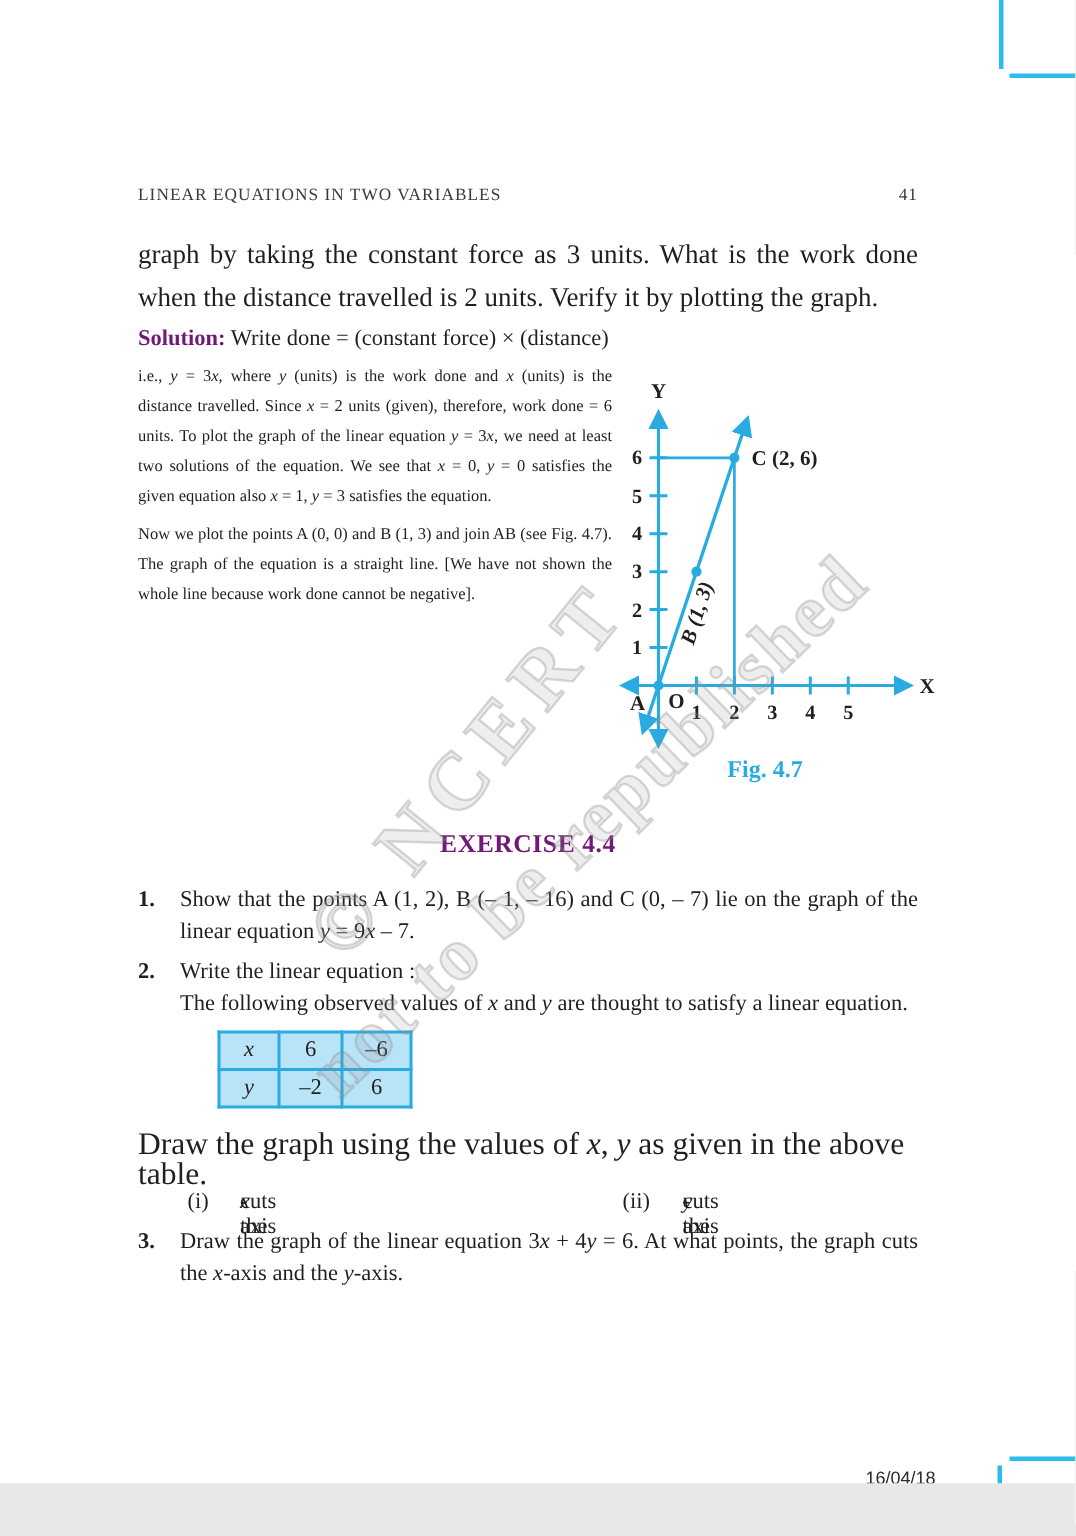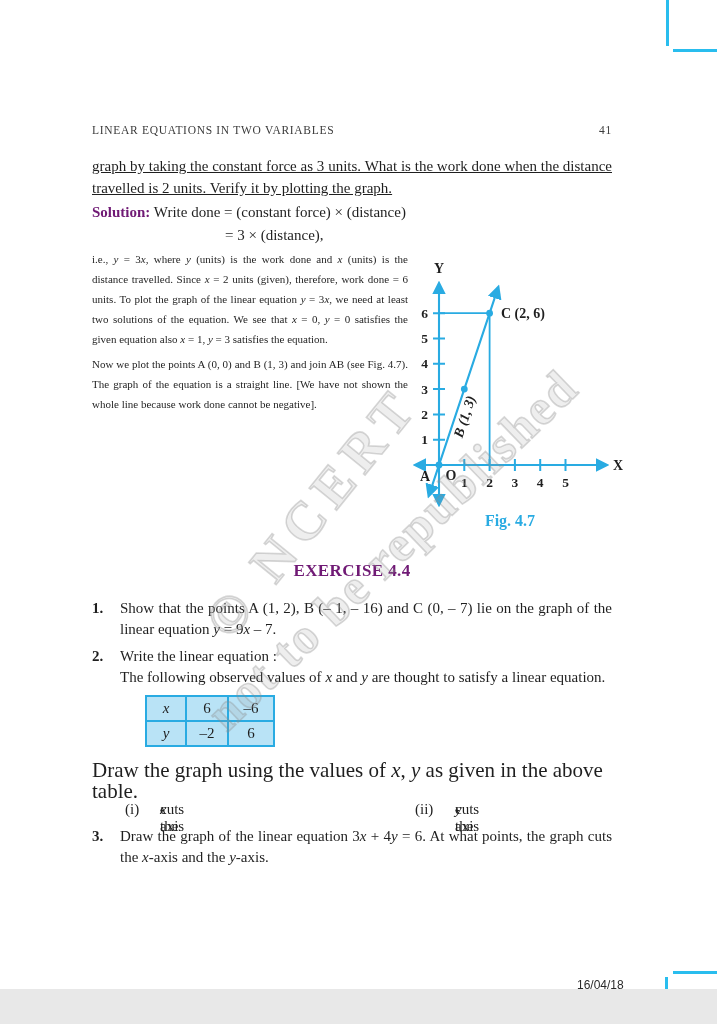--- a/index.html
+++ b/index.html
@@ -6,21 +6,21 @@
   .page{
     position:relative;width:717px;height:989px;background:#ffffff;
     font-family:"Liberation Serif",serif;color:#1f1f1f;overflow:hidden;
     margin:0 auto;
   }
   .content{position:absolute;left:92px;top:0;width:520px;}
   
   .runhead{display:flex;justify-content:space-between;margin-top:124px;
     font-size:11.5px;letter-spacing:0.7px;color:#3a3a3a;}
   
-  .para{font-size:15px;line-height:22px;text-align:justify;margin:0;text-decoration:underline;}
+  .para{font-size:18px;line-height:29px;text-align:justify;margin:0;}
   .p-intro{margin-top:19px;}
   .sol-line{font-size:15px;line-height:20.5px;margin:3px 0 0 0;}
   .accent{color:#701a75;}
   .b{font-weight:bold;}
   .it{font-style:italic;}
   .eq-line{font-size:15px;line-height:20.5px;margin:2px 0 0 133px;}
   
   .wrap-section{position:relative;margin-top:4px;height:306px;}
   .narrow-col{width:316px;}
   .narrow-col p{font-size:11px;line-height:20px;text-align:justify;margin:0 0 5px 0;}
@@ -85,21 +85,20 @@
 
     <div class="runhead">
       <span>LINEAR EQUATIONS IN TWO VARIABLES</span>
       <span>41</span>
     </div>
 
     <p class="para p-intro"><span>graph by taking the constant force as 3 units. What is the work done when the distance travelled is 2 units. Verify it by plotting the graph.</span></p>
 
     <p class="sol-line"><span class="accent b">Solution:</span><span><span> Write done = (constant force) × (distance)</span></span></p>
 
-    <p class="eq-line"><span>= 3 × (distance),</span></p>
 
     <div class="wrap-section">
       <div class="narrow-col">
         <p><span>i.e., </span><span class="it">y</span><span> = 3</span><span class="it">x</span><span>, where </span><span class="it">y</span><span> (units) is the work done and </span><span class="it">x</span><span> (units) is the distance travelled. Since </span><span class="it">x</span><span> = 2 units (given), therefore, work done = 6 units. To plot the graph of the linear equation </span><span class="it">y</span><span> = 3</span><span class="it">x</span><span>, we need at least two solutions of the equation. We see that </span><span class="it">x</span><span> = 0, </span><span class="it">y</span><span> = 0 satisfies the given equation also </span><span class="it">x</span><span> = 1, </span><span class="it">y</span><span> = 3 satisfies the equation.</span></p>
         <p><span>Now we plot the points A (0, 0) and B (1, 3) and join AB (see Fig. 4.7). The graph of the equation is a straight line. [We have not shown the whole line because work done cannot be negative].</span></p>
       </div>
 
       <div class="figure">
         <svg width="240" height="280" viewBox="0 0 240 280">
           <defs>

